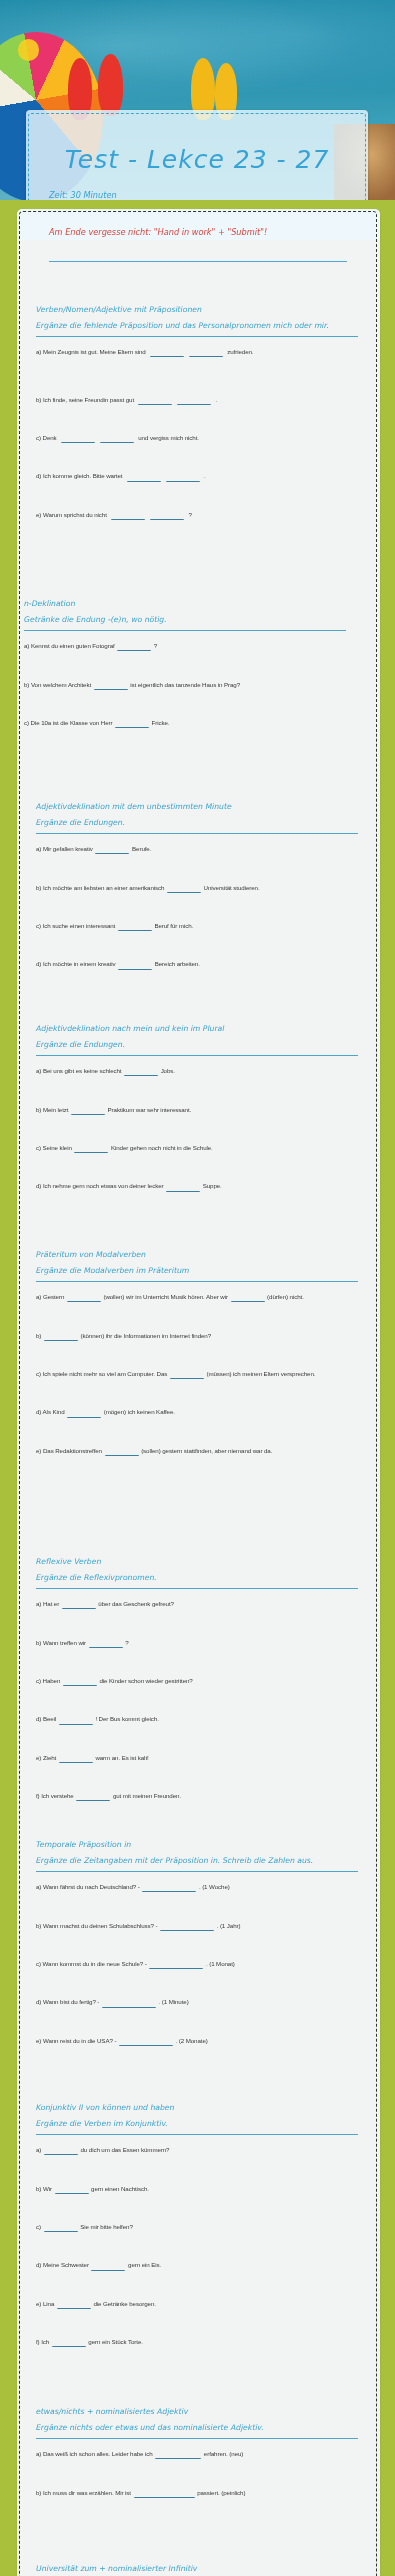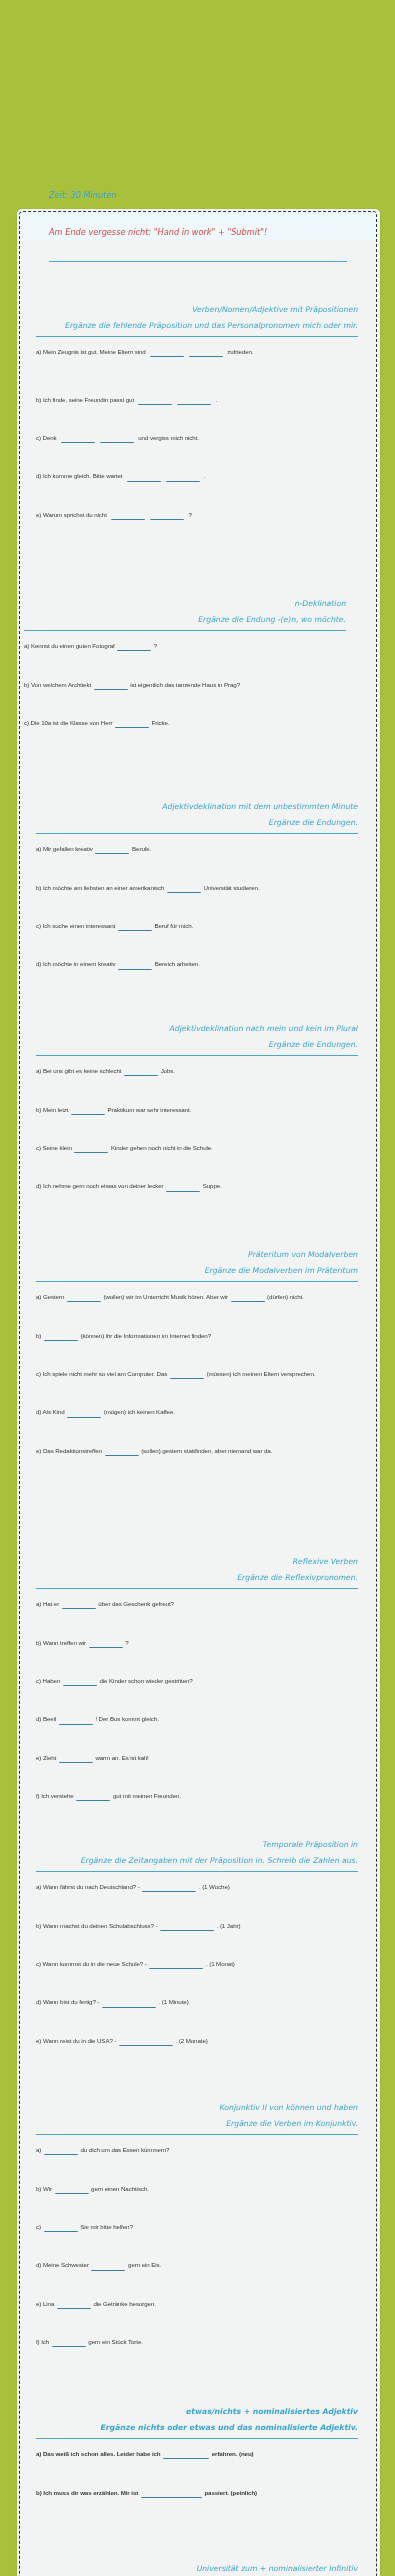--- a/index.html
+++ b/index.html
@@ -69,21 +69,21 @@
   .sheet-top { position: absolute; left: 0; top: 0; right: 0; height: 31px; background: #eef8fc; border-radius: 5.2px 5.2px 0 0; }
   .sheet-dash { position: absolute; left: 2.1px; top: 2.1px; right: 2.1px; bottom: 2.1px; border: 1px dashed #333; border-radius: 4.1px; }
   .intro { position: absolute; left: 33px; top: 192px; width: 289px; }
   .intro .zeit { font-family: "DejaVu Sans", sans-serif; font-style: italic; font-size: 8.2px; color: #3aa3d0; }
   .intro .note { margin-top: 27px; font-family: "DejaVu Sans", sans-serif; font-style: italic; font-size: 8.2px; color: #d6463e; }
   .intro hr { margin-top: 24px; border: none; border-top: 0.5px solid #49a9d4; width: 204px; }
 
   .section { position: absolute; left: 25px; width: 221px; }
   .sec-h {
     font-family: "DejaVu Sans", sans-serif; font-style: italic;
-    font-size: 7.7px; line-height: 12.4px; color: #3aa4cc; text-align: right;
+    font-size: 7.7px; line-height: 12.4px; color: #3aa4cc;
   }
   .sec-h2 { margin-top: 3.1px; }
   .sec-rule { border: none; border-top: 0.5px solid #4ba6c9; margin: 4.1px 0 8.2px 0; width: 221px; }
   .q {
     font-family: "Liberation Sans", sans-serif;
     font-size: 6.2px; line-height: 14.4px; color: #3a3a3a;
     letter-spacing: -0.1px;
   }
   .blank {
     display: inline-block; width: 34px; height: 9.3px; vertical-align: -3.1px;
@@ -92,20 +92,35 @@
   }
   .blank.wide { width: 54px; }
   .blank.wider { width: 61px; }
   .blank.med { width: 46px; }
 </style>
 </head>
 <body>
 
 <div class="page">
 
+  <div class="hero">
+    <div class="sea-blur"></div>
+    <div class="sand"></div>
+    <div class="ball"></div>
+    <div class="ball-cap"></div>
+    <div class="flipflop ff1"></div>
+    <div class="flipflop ff2"></div>
+    <div class="flipflop ff3"></div>
+    <div class="flipflop ff4"></div>
+    <div class="title-card" style="left:26px;top:110px;width:342px;height:98px;">
+      <div class="inner">
+        <h1 style="font-size:25px;">Test - Lekce 23 - 27</h1>
+      </div>
+    </div>
+  </div>
 
   <div class="sheet" style="left:16.5px;top:209px;width:363px;height:2582px;">
     <div class="sheet-top"></div>
     <div class="sheet-dash"></div>
   </div>
 
   <div class="intro" style="left:49px;top:190px;width:289px;">
     <div class="zeit">Zeit: 30 Minuten</div>
     <div class="note">Am Ende vergesse nicht: "Hand in work" + "Submit"!</div>
     <hr style="width:298px;">
@@ -137,21 +152,21 @@
     </div>
     <div class="q" style="margin-top:24px;">
       <span>e) Warum sprichst du nicht</span>
       <span class="blank"></span><span class="blank"></span>
       <span>?</span>
     </div>
   </div>
 
   <div class="section" style="left:24px;top:598px;width:322px;">
     <div class="sec-h">n-Deklination</div>
-    <div class="sec-h sec-h2">Ergänze die Endung -(e)n, wo möchte.</div>
+    <div class="sec-h sec-h2">Getränke die Endung -(e)n, wo nötig.</div>
     <hr class="sec-rule" style="width:322px;">
     <div class="q">
       <span>a) Kennst du einen guten Fotograf</span><span class="blank"></span><span>?</span>
     </div>
     <div class="q" style="margin-top:24px;">
       <span>b) Von welchem Architekt</span><span class="blank"></span><span>ist eigentlich das tanzende Haus in Prag?</span>
     </div>
     <div class="q" style="margin-top:24px;">
       <span>c) Die 10a ist die Klasse von Herr</span><span class="blank"></span><span>Fricke.</span>
     </div>
@@ -276,21 +291,21 @@
       <span>c) Wann kommst du in die neue Schule? -</span><span class="blank wide"></span><span>. (1 Monat)</span>
     </div>
     <div class="q" style="margin-top:24px;">
       <span>d) Wann bist du fertig? -</span><span class="blank wide"></span><span>. (1 Minute)</span>
     </div>
     <div class="q" style="margin-top:24px;">
       <span>e) Wann reist du in die USA? -</span><span class="blank wide"></span><span>. (2 Monate)</span>
     </div>
   </div>
 
-  <div class="section" style="left:36px;top:2406px;width:322px;font-weight:bold;">
+  <div class="section" style="left:36px;top:2406px;width:322px;">
     <div class="sec-h">etwas/nichts + nominalisiertes Adjektiv</div>
     <div class="sec-h sec-h2">Ergänze nichts oder etwas und das nominalisierte Adjektiv.</div>
     <hr class="sec-rule" style="width:322px;">
     <div class="q">
       <span>a) Das weiß ich schon alles. Leider habe ich</span><span class="blank med"></span><span>erfahren. (neu)</span>
     </div>
     <div class="q" style="margin-top:24px;">
       <span>b) Ich muss dir was erzählen. Mir ist</span><span class="blank wider"></span><span>passiert. (peinlich)</span>
     </div>
   </div>

